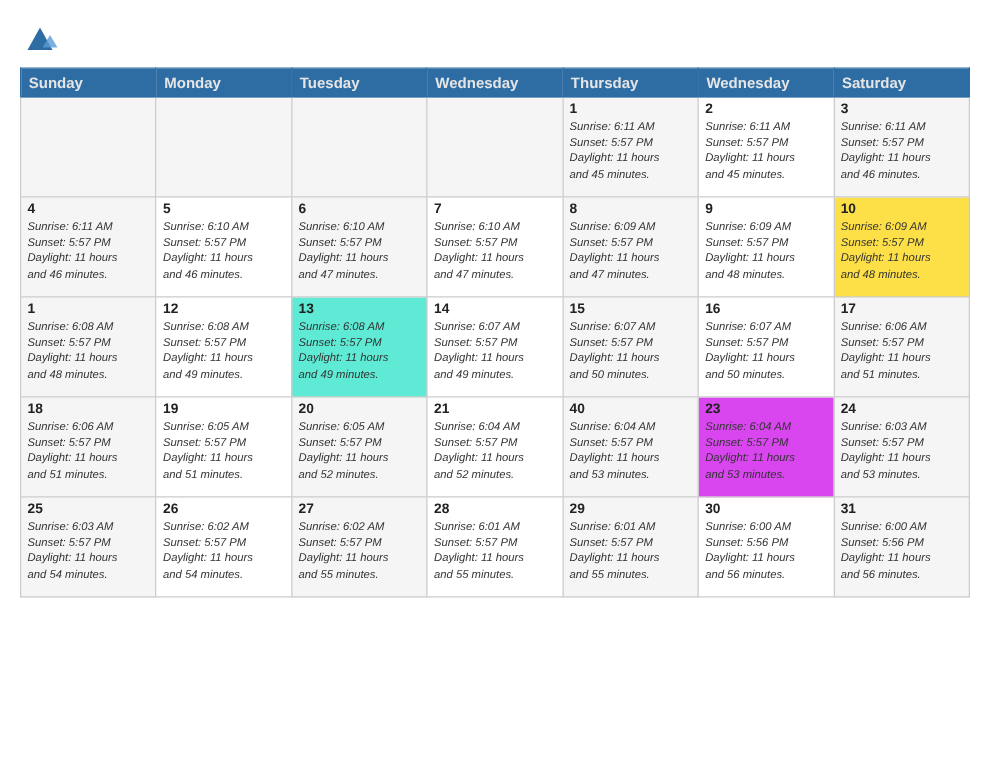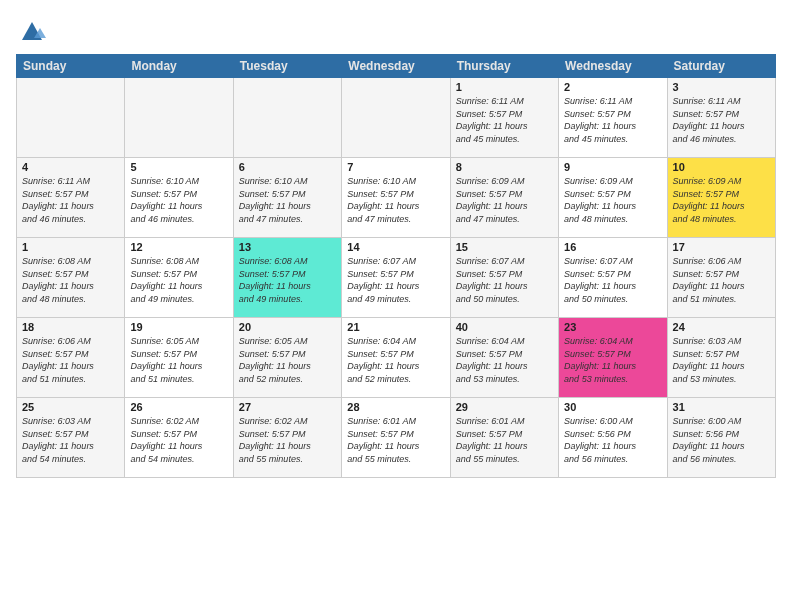--- a/index.html
+++ b/index.html
@@ -224,21 +224,21 @@
             <div class="day-info">Sunrise: 6:05 AM<br>Sunset: 5:57 PM<br>Daylight: 11 hours<br>and 52 minutes.</div>
           </td>
           <td style="background: rgb(255, 255, 255);">
             <span class="day-num">21</span>
             <div class="day-info">Sunrise: 6:04 AM<br>Sunset: 5:57 PM<br>Daylight: 11 hours<br>and 52 minutes.</div>
           </td>
           <td style="background: rgb(245, 245, 245);">
             <span class="day-num">40</span>
             <div class="day-info">Sunrise: 6:04 AM<br>Sunset: 5:57 PM<br>Daylight: 11 hours<br>and 53 minutes.</div>
           </td>
-          <td style="background: #ec4899;">
+          <td style="background: #d946ef;">
             <span class="day-num">23</span>
             <div class="day-info">Sunrise: 6:04 AM<br>Sunset: 5:57 PM<br>Daylight: 11 hours<br>and 53 minutes.</div>
           </td>
           <td style="background: rgb(245, 245, 245);">
             <span class="day-num">24</span>
             <div class="day-info">Sunrise: 6:03 AM<br>Sunset: 5:57 PM<br>Daylight: 11 hours<br>and 53 minutes.</div>
           </td>
         </tr>
         <tr>
           <td style="background: rgb(245, 245, 245);">

